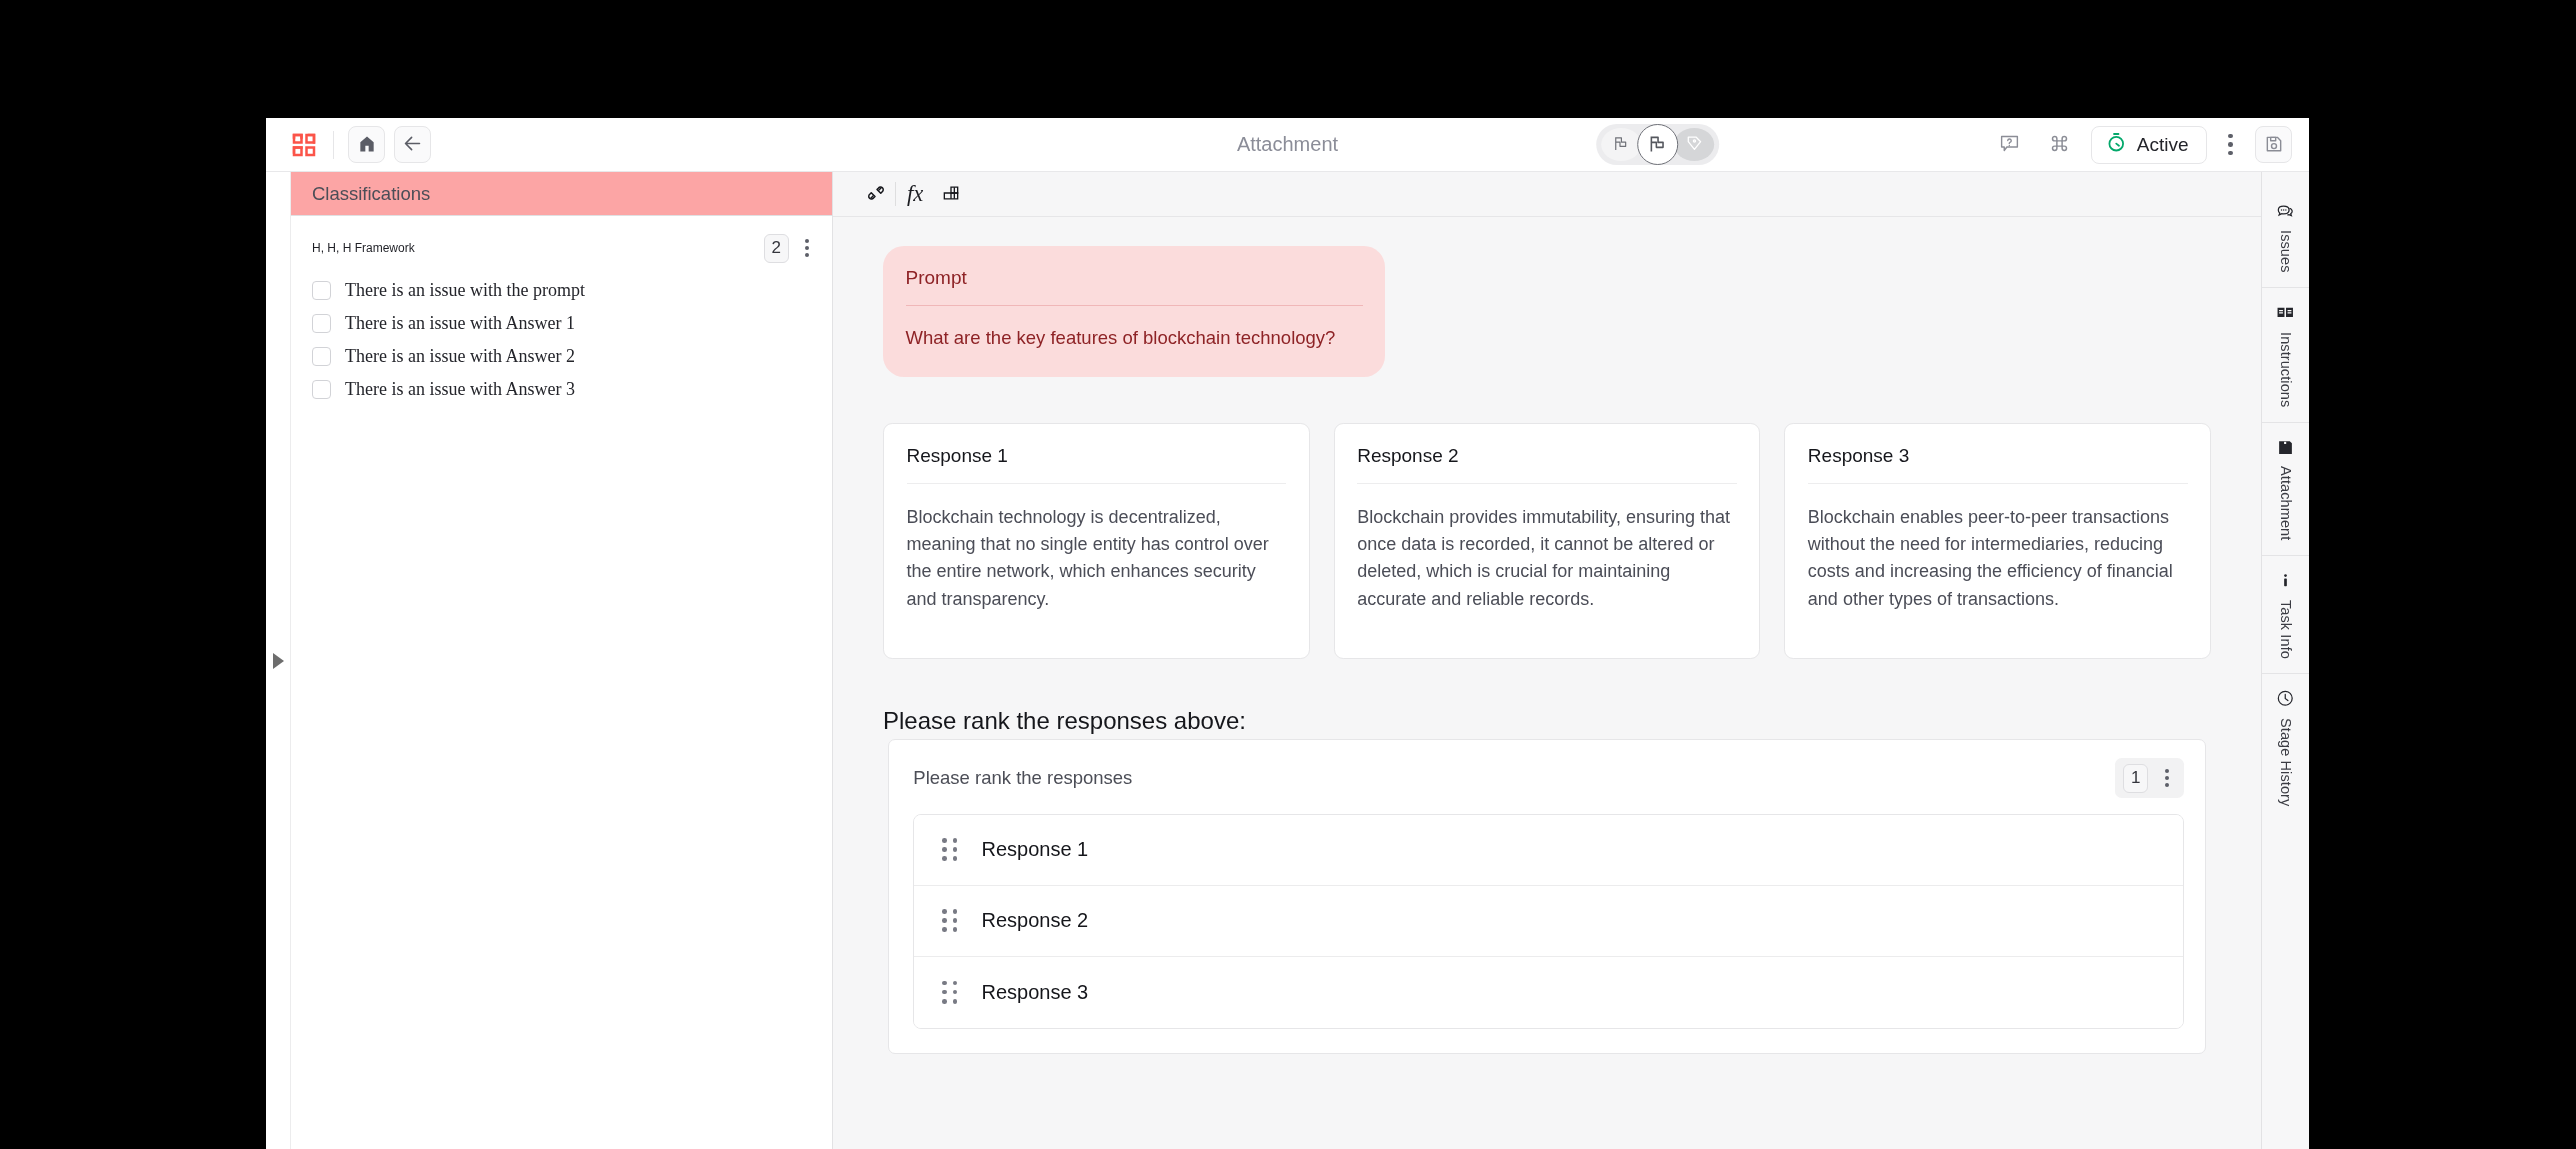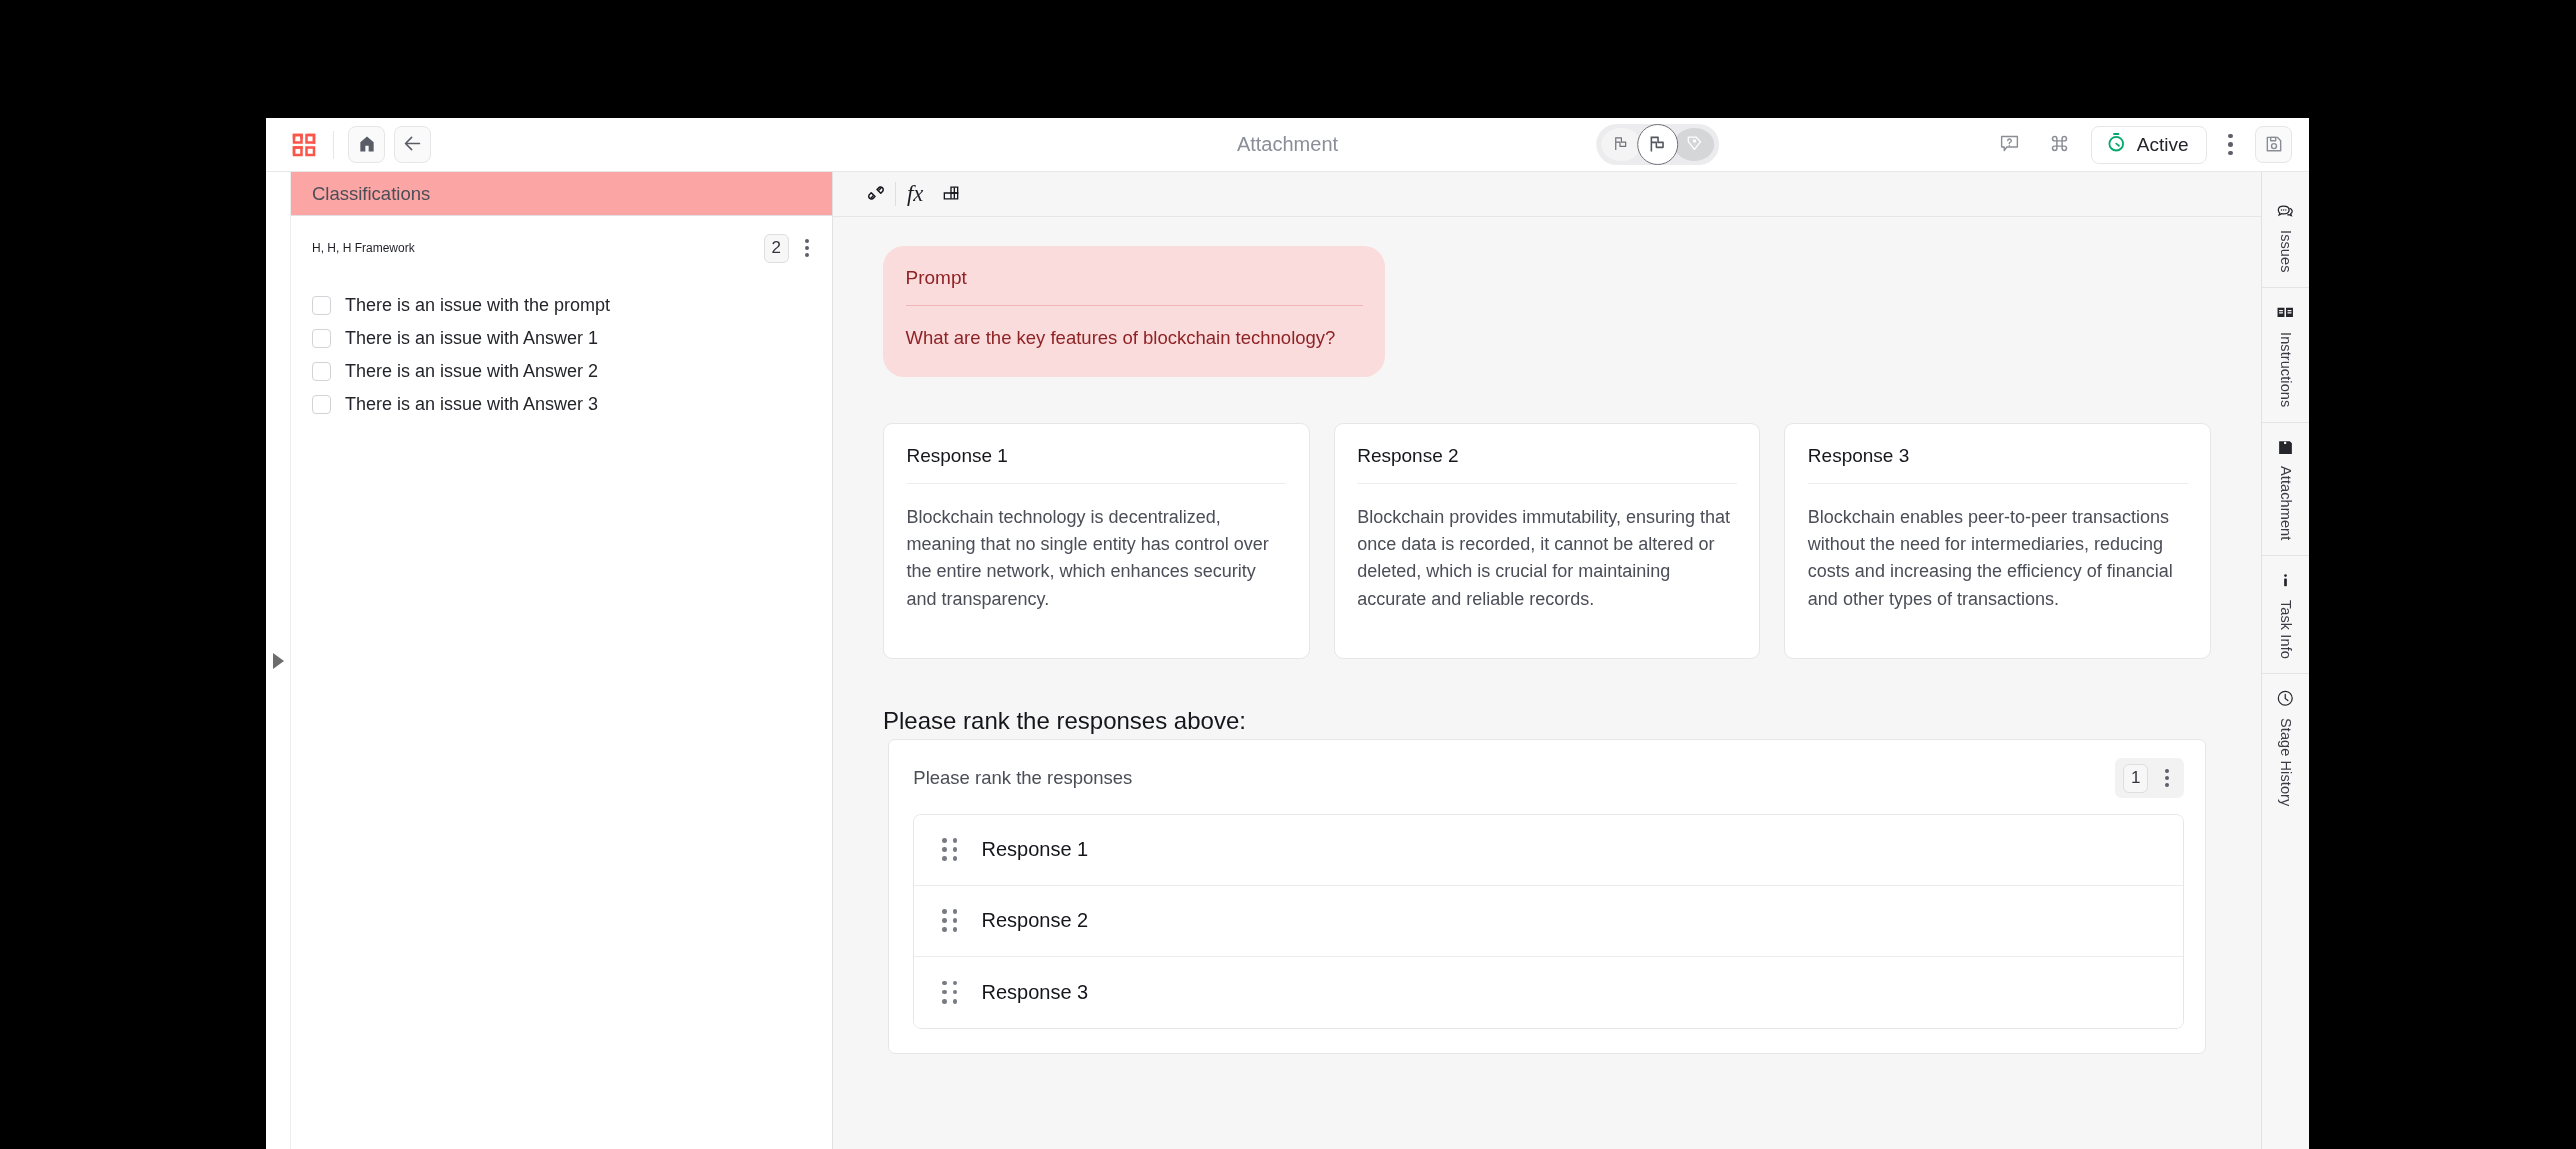--- a/index.html
+++ b/index.html
@@ -136,21 +136,21 @@
     border: 0.7px solid #dedee1;
     border-radius: 6px;
     background: #f7f7f8;
     display: flex; align-items: center; justify-content: center;
     font-size: 17px; color: #34353c;
     padding: 0 5.3px;
   }
   .kebab.sm i { width: 4px; height: 4px; }
   .kebab.sm { gap: 3.3px; width: 17px; }
 
-  .cb-list { margin-top: 26px; }
+  .cb-list { margin-top: 11px; font-family: Liberation Serif, serif; }
   .cb-row {
     display: flex; align-items: center;
     gap: 14.5px;
     height: 33px;
   }
   .cb {
     width: 18.5px; height: 18.5px;
     border: 1.3px solid #d2d3d7;
     border-radius: 4px;
     background: #fff;

